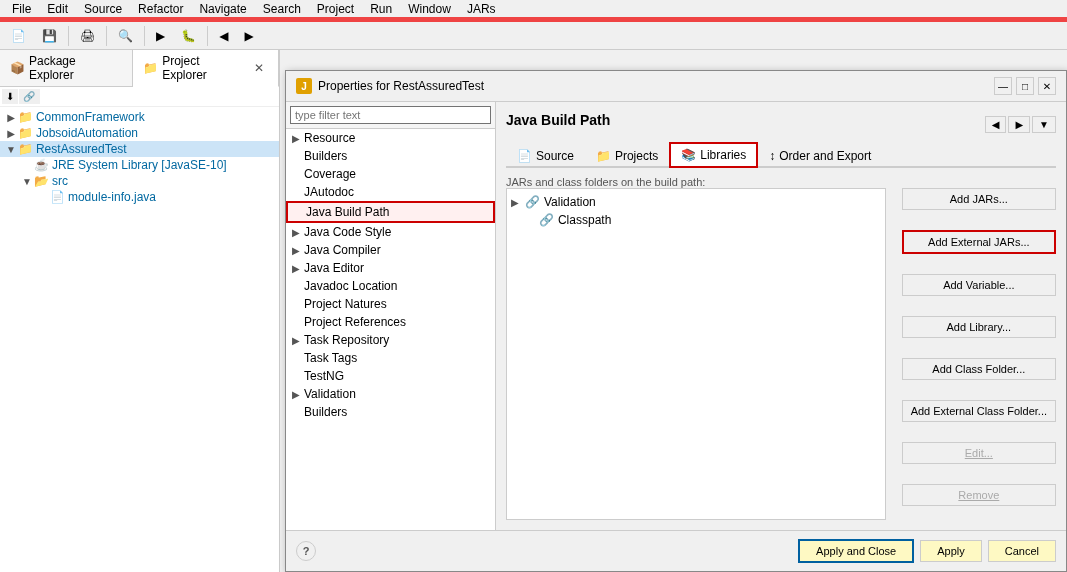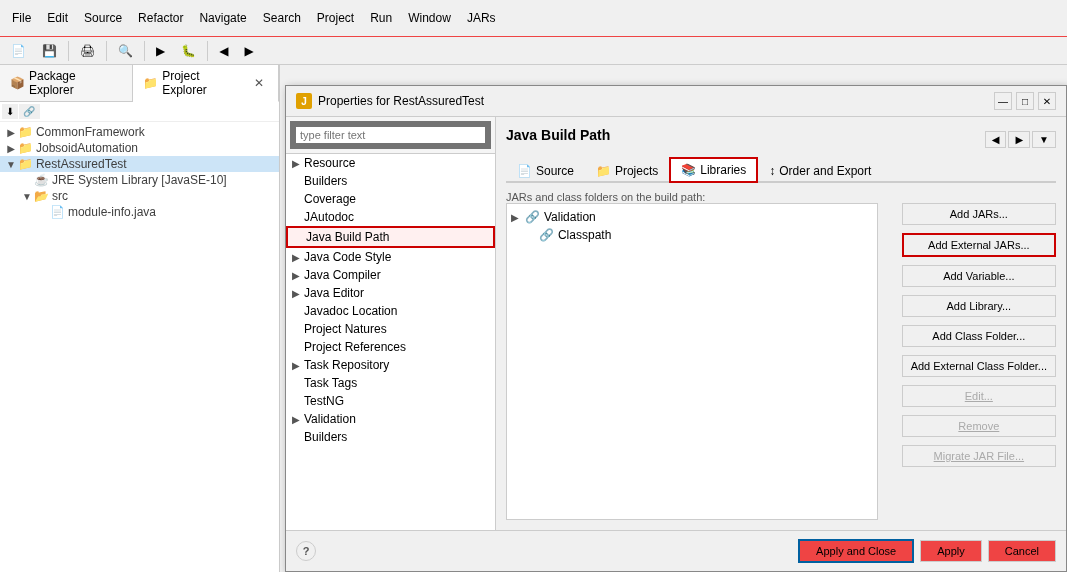--- a/index.html
+++ b/index.html
@@ -1,19 +1,19 @@
 <!DOCTYPE html>
 <html><head>
   <meta charset="utf-8">
   <style>
     * { box-sizing: border-box; margin: 0; padding: 0; font-family: 'Segoe UI', Arial, sans-serif; font-size: 12px; }
     body { background: #f0f0f0; width: 1067px; height: 572px; overflow: hidden; display: flex; flex-direction: column; }
 
     
-    .menu-bar { background: #f0f0f0; display: flex; align-items: center; height: 37px; border-bottom: 1px solid #ef4444; padding: 0 4px; }
+    .menu-bar { background: #f0f0f0; display: flex; height: 22px; border-bottom: 5px solid #ef4444; padding: 0 4px; }
     .menu-item { padding: 2px 8px; cursor: pointer; }
 
     
     .toolbar { background: #f0f0f0; display: flex; align-items: center; height: 28px; border-bottom: 1px solid #ccc; padding: 0 4px; gap: 2px; }
     .toolbar-btn { padding: 2px 6px; border: 1px solid transparent; cursor: pointer; background: none; }
     .toolbar-sep { width: 1px; height: 20px; background: #ccc; margin: 0 2px; }
 
     
     .main-area { display: flex; flex: 1; overflow: hidden; }
 
@@ -23,34 +23,34 @@
     .left-tab { padding: 4px 10px; border-right: 1px solid #ccc; cursor: pointer; display: flex; align-items: center; gap: 4px; font-size: 11px; }
     .left-tab.active { background: #fff; border-bottom: 1px solid #fff; margin-bottom: -1px; }
     .left-tab-action { padding: 2px 4px; cursor: pointer; color: #555; }
     .explorer-toolbar { display: flex; padding: 2px; border-bottom: 1px solid #eee; gap: 1px; }
     .explorer-toolbar-btn { padding: 1px 3px; cursor: pointer; border: 1px solid transparent; font-size: 10px; }
     .tree-area { flex: 1; overflow: auto; padding: 2px 0; }
     .tree-item { display: flex; align-items: center; padding: 1px 0; cursor: pointer; white-space: nowrap; }
     .tree-item .indent { display: inline-block; }
     .tree-item .arrow { display: inline-block; width: 14px; text-align: center; color: #555; font-size: 10px; }
     .tree-item .icon { margin-right: 3px; }
-    .tree-item .label { color: #404040; }
+    .tree-item .label { color: #0369a1; }
     .tree-item.selected { background: #cce4f7; }
     .dialog { position: absolute; top: 20px; left: 285px; right: 0; bottom: 0; background: #f0f0f0; border: 1px solid #888; box-shadow: 2px 2px 8px rgba(0,0,0,0.3); display: flex; flex-direction: column; pointer-events: all; }
     .dialog-titlebar { background: #f0f0f0; display: flex; align-items: center; padding: 6px 10px; border-bottom: 1px solid #ccc; }
     .dialog-icon { width: 16px; height: 16px; margin-right: 6px; background: #e0a000; border-radius: 2px; display: flex; align-items: center; justify-content: center; color: white; font-size: 10px; font-weight: bold; }
     .dialog-title { flex: 1; font-size: 12px; }
     .dialog-controls { display: flex; gap: 4px; }
     .dialog-control { width: 18px; height: 18px; border: 1px solid #ccc; background: #f0f0f0; cursor: pointer; display: flex; align-items: center; justify-content: center; font-size: 10px; }
     .dialog-body { display: flex; flex: 1; overflow: hidden; }
 
     
     .settings-panel { width: 210px; border-right: 1px solid #ccc; display: flex; flex-direction: column; background: #f5f5f5; }
     .filter-box { padding: 4px; border-bottom: 1px solid #ccc; }
-    .filter-input { width: 100%; padding: 2px 4px; border: 6px solid #737373; font-size: 11px; }
+    .filter-input { width: 100%; padding: 2px 4px; border: 1px solid #737373; font-size: 11px; }
     .settings-tree { flex: 1; overflow: auto; background: #fff; }
     .settings-item { padding: 2px 6px; cursor: pointer; display: flex; align-items: center; }
     .settings-item.selected { background: #cce4f7; }
     .settings-item.highlighted { border: 2px solid #e00; background: #fff0f0; }
     .settings-item .s-arrow { width: 12px; color: #555; font-size: 10px; }
     .settings-item .s-label { }
 
     
     .content-panel { flex: 1; display: flex; flex-direction: column; padding: 10px; }
     .content-title { font-size: 14px; font-weight: bold; margin-bottom: 8px; }
@@ -59,33 +59,33 @@
     .tab-btn.active { background: #fff; border: 1px solid #ccc; border-bottom: 2px solid #fff; }
     .tab-btn.active.highlighted { border-color: #e00; border-width: 2px; }
     .tab-icon { font-size: 12px; }
     .content-desc { font-size: 11px; color: #555; margin-bottom: 0; }
     .tree-content { flex: 1; border: 1px solid #ccc; background: #fff; overflow: auto; padding: 4px; }
     .build-tree-item { display: flex; align-items: center; padding: 2px 0; cursor: pointer; }
     .build-tree-item .b-arrow { width: 14px; color: #555; font-size: 10px; }
     .build-tree-item .b-icon { margin-right: 4px; }
 
     
-    .right-buttons { display: flex; flex-direction: column; gap: 8px; padding-left: 24px; min-width: 130px; }
+    .right-buttons { display: flex; flex-direction: column; gap: 20px; padding-left: 16px; min-width: 130px; }
     .right-btn { padding: 4px 8px; border: 1px solid #ccc; background: #f0f0f0; cursor: pointer; font-size: 11px; text-align: center; }
     .right-btn.highlighted { border: 2px solid #e00; }
     .right-btn.disabled { color: #aaa; cursor: default; text-decoration: underline; }
 
     
     .content-row { display: flex; flex: 1; overflow: hidden; }
 
     
     .dialog-footer { display: flex; align-items: center; padding: 8px 10px; border-top: 1px solid #ccc; gap: 6px; }
     .help-btn { width: 20px; height: 20px; border: 1px solid #ccc; border-radius: 50%; display: flex; align-items: center; justify-content: center; cursor: pointer; font-size: 11px; font-weight: bold; color: #555; background: #f0f0f0; }
     .spacer { flex: 1; }
-    .footer-btn { padding: 4px 16px; border: 1px solid #ccc; background: #ef4444; cursor: pointer; font-size: 11px; }
+    .footer-btn { padding: 4px 16px; border: 1px solid #ccc; background: #fef9c3; cursor: pointer; font-size: 11px; }
     .footer-btn.highlighted { border: 2px solid #0060a0; }
 
     .nav-arrows { display: flex; align-items: center; gap: 2px; }
     .nav-arrow { padding: 2px 6px; border: 1px solid #ccc; background: #f0f0f0; cursor: pointer; font-size: 10px; }
   </style>
 </head>
 <body>
 
 <div class="menu-bar">
   <span class="menu-item">File</span>

